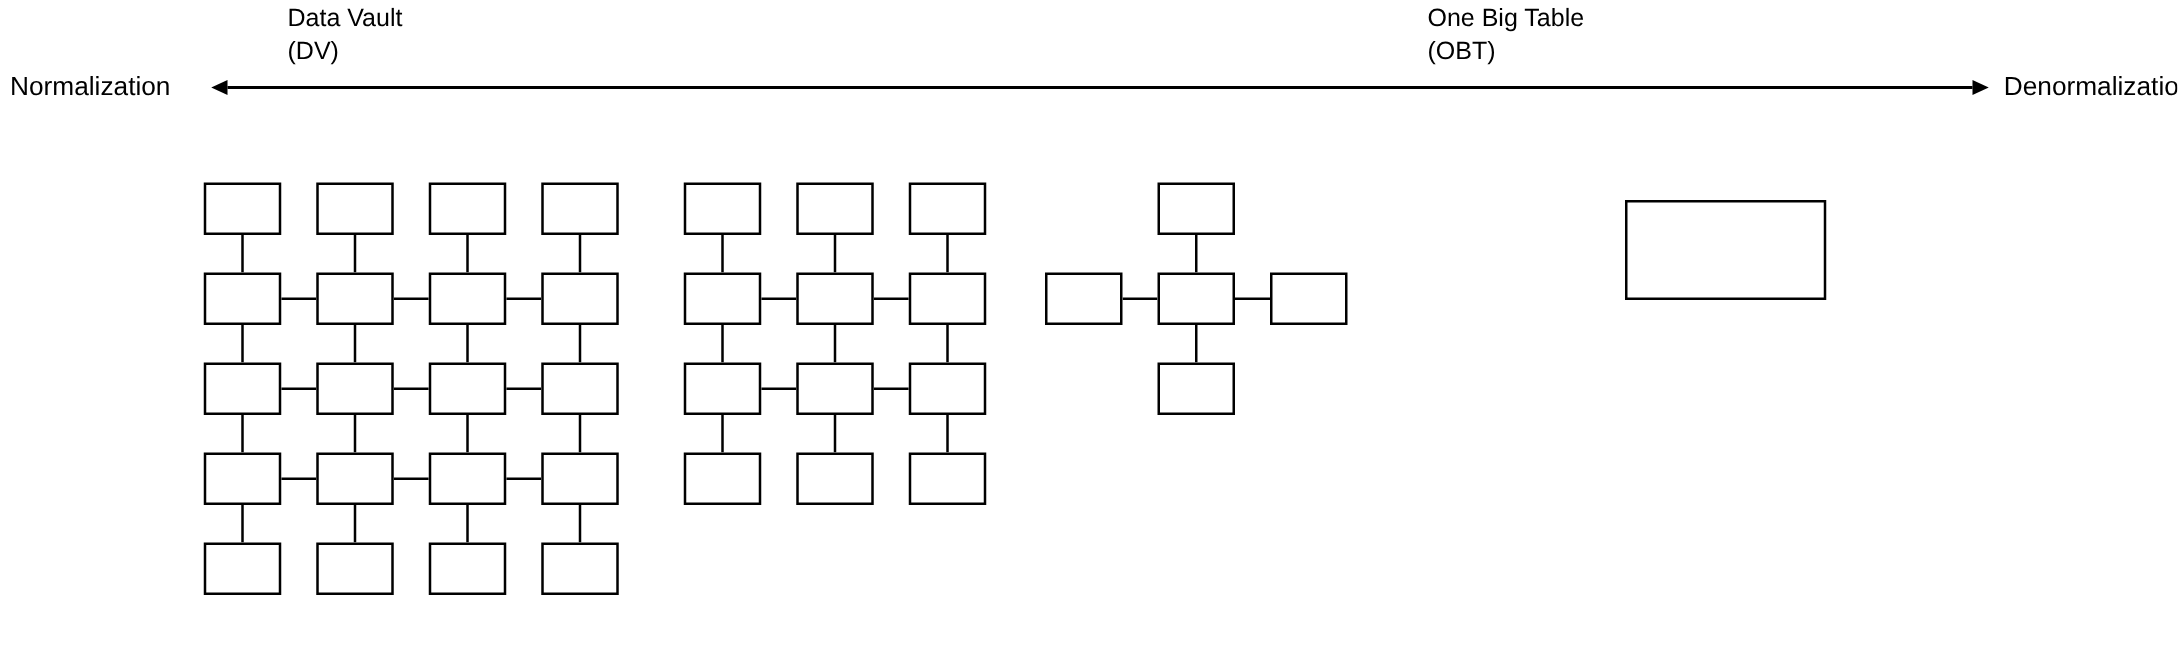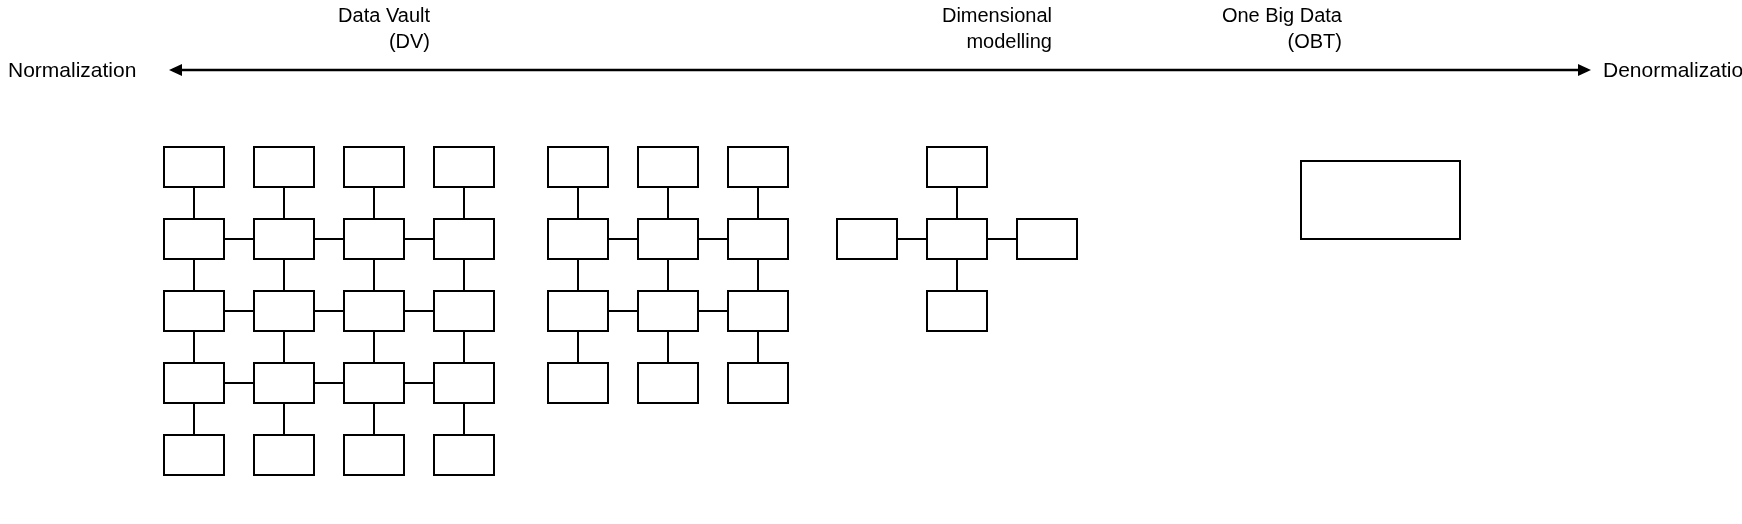--- a/index.html
+++ b/index.html
@@ -28,21 +28,21 @@
     white-space: nowrap;
     color: #000;
   }
   #axis-label-left  { left: 8px;   top: 58px; }
   #axis-label-right { left: 1603px; top: 58px; }
 
   .column-header {
     position: absolute;
     font-size: 20px;
     line-height: 26px;
-    text-align: right;
+    text-align: left;
     white-space: pre-line;
     color: #000;
   }
 
   #spectrum-arrow {
     position: absolute;
     left: 160px;
     top: 48px;
     width: 1440px;
     height: 44px;
@@ -82,24 +82,22 @@
         <path d="M1,0 L14,6 L1,12 Z" fill="#000"></path>
       </marker>
     </defs>
     <line x1="22" y1="22" x2="1418" y2="22" stroke="#000" stroke-width="2.4" marker-start="url(#arrowL)" marker-end="url(#arrowR)"></line>
   </svg>
 
   <div class="column-header" style="left:230px; top:2px; width:200px;">Data Vault
 (DV)</div>
 
 
-  <div class="column-header" style="left:852px; top:2px; width:200px;">Dimensional
-modelling</div>
 
-  <div class="column-header" style="left:1142px; top:2px; width:200px;">One Big Data
+  <div class="column-header" style="left:1142px; top:2px; width:200px;">One Big Table
 (OBT)</div>
 
   <div class="group" id="dv-group">
       <div class="link v" style="left: 193px; top: 188px; height: 30px;"></div>
       <div class="link v" style="left: 193px; top: 260px; height: 30px;"></div>
       <div class="link v" style="left: 193px; top: 332px; height: 30px;"></div>
       <div class="link v" style="left: 193px; top: 404px; height: 30px;"></div>
       <div class="link v" style="left: 283px; top: 188px; height: 30px;"></div>
       <div class="link v" style="left: 283px; top: 260px; height: 30px;"></div>
       <div class="link v" style="left: 283px; top: 332px; height: 30px;"></div>

